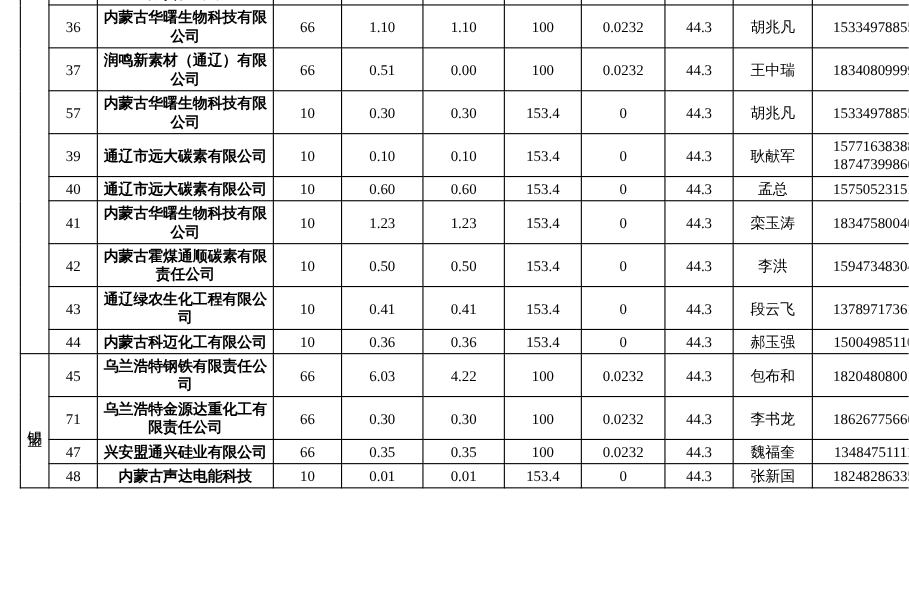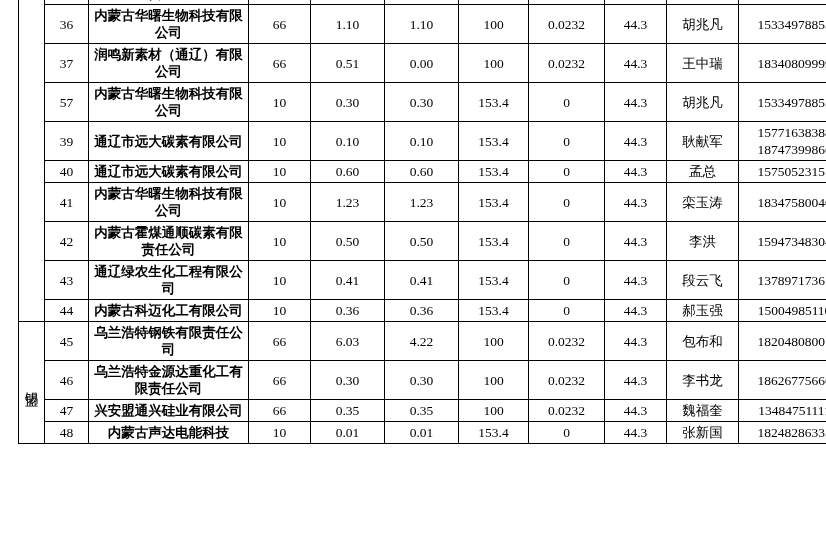--- a/index.html
+++ b/index.html
@@ -248,21 +248,21 @@
         <td>100</td>
         <td>0.0232</td>
         <td>44.3</td>
         <td>包布和</td>
         <td class="phone-cell">
             <span class="phone-line">18204808001</span>
           </td>
       </tr>
 
       <tr>
-        <td>46</td>
+        <td>71</td>
         <td class="name-cell">乌兰浩特金源达重化工有限责任公司</td>
         <td>66</td>
         <td>0.30</td>
         <td>0.30</td>
         <td>100</td>
         <td>0.0232</td>
         <td>44.3</td>
         <td>李书龙</td>
         <td class="phone-cell">
             <span class="phone-line">18626775666</span>

